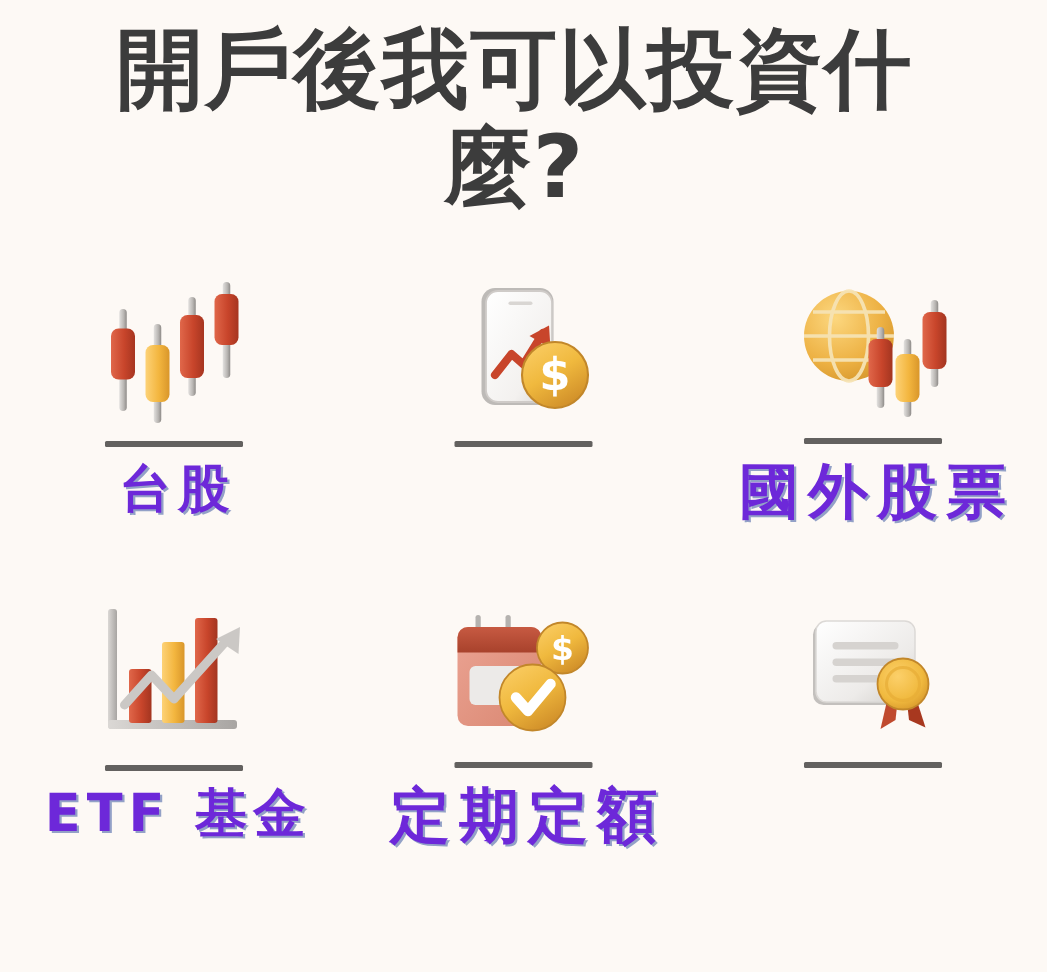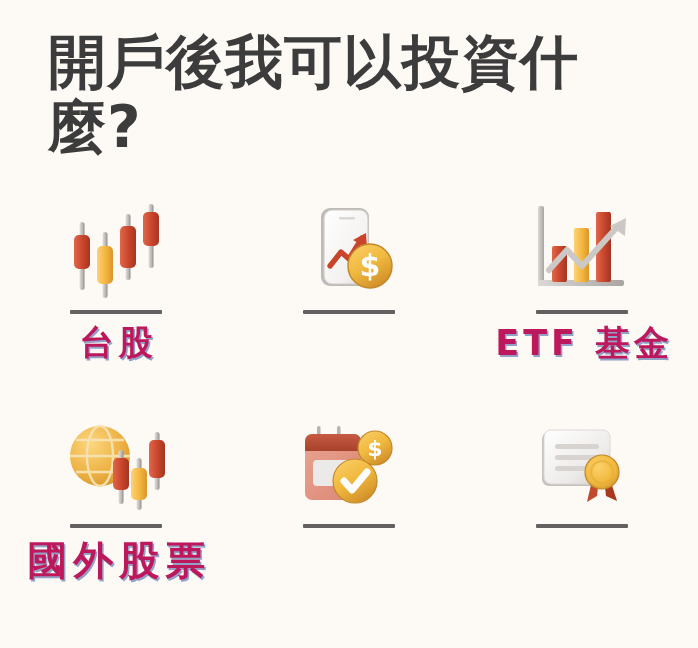--- a/index.html
+++ b/index.html
@@ -16,23 +16,23 @@
   .page {
     position: relative;
     width: 698px;
     height: 648px;
     background: #fdf9f5;
     box-sizing: border-box;
   }
 
   
   .title {
-    margin: 16px;
+    margin: 0;
     padding: 14px 44px 0 32px;
-    text-align: left;
+    text-align: center;
     font-size: 58px;
     line-height: 1.12;
     font-weight: bold;
     color: #3c3c3c;
     letter-spacing: 1px;
     font-family: "DejaVu Sans", "Liberation Sans", sans-serif;
   }
 
   
   .grid {
@@ -60,21 +60,21 @@
   .divider {
     width: 92px;
     height: 4px;
     background: #63615f;
     margin: 6px 0 10px 0;
     border-radius: 1px;
   }
   .label {
     font-size: 34px;
     font-weight: bold;
-    color: #be185d;
+    color: #6d28d9;
     letter-spacing: 5px;
     text-indent: 5px;
     white-space: nowrap;
     text-shadow: 1.5px 1.5px 0 rgba(60,90,160,0.55);
     font-family: "DejaVu Sans", "Liberation Sans", sans-serif;
     line-height: 1.1;
   }
   .label.wide { font-size: 35px; letter-spacing: 4px; }
   .row2 .label { font-size: 40px; letter-spacing: 6px; text-indent: 6px; }
   .row2 .divider { margin-top: 4px; }
@@ -140,52 +140,20 @@
           <rect x="22" y="8" width="48" height="78" rx="9" fill="#bdbab7"></rect>
           <rect x="25" y="10" width="44" height="74" rx="8" fill="url(#phoneBody)" stroke="#cfcbc8" stroke-width="1.2"></rect>
           <rect x="40" y="17" width="16" height="2.4" rx="1.2" fill="#d9d6d3"></rect>
           <polyline points="31,66 42,52 50,59 63,38" fill="none" stroke="#c8452b" stroke-width="5.4" stroke-linejoin="round" stroke-linecap="round"></polyline>
           <polygon points="67,33 68,48 54,40" fill="#c8452b"></polygon>
           <circle cx="71" cy="66" r="22" fill="url(#coinG)" stroke="#c2872a" stroke-width="1.4"></circle>
           <text x="71" y="76" font-size="30" font-weight="bold" fill="#ffffff" text-anchor="middle" font-family="DejaVu Sans, sans-serif">$</text>
         </svg>
       </div>
       <div class="divider"></div>
-    </div>
-
-    <div class="cell">
-      <div class="icon-wrap">
-        <svg width="104" height="100" viewBox="0 0 104 100">
-          <defs>
-            <linearGradient id="redB" x1="0" y1="0" x2="1" y2="0">
-              <stop offset="0%" stop-color="#e0674a"></stop>
-                <stop offset="55%" stop-color="#c8452b"></stop>
-                <stop offset="100%" stop-color="#a33520"></stop>
-            </linearGradient>
-            <linearGradient id="goldB" x1="0" y1="0" x2="1" y2="0">
-              <stop offset="0%" stop-color="#fdd277"></stop>
-                <stop offset="55%" stop-color="#f3b63f"></stop>
-                <stop offset="100%" stop-color="#d9962a"></stop>
-            </linearGradient>
-            <linearGradient id="axisG" x1="0" y1="0" x2="1" y2="0">
-              <stop offset="0%" stop-color="#dbd8d5"></stop>
-                <stop offset="100%" stop-color="#a8a5a2"></stop>
-            </linearGradient>
-          </defs>
-          <rect x="8" y="6" width="6" height="80" rx="2" fill="url(#axisG)"></rect>
-          <rect x="8" y="80" width="86" height="6" rx="2" fill="url(#axisG)"></rect>
-          <rect x="22" y="46" width="15" height="36" rx="2" fill="url(#redB)"></rect>
-          <rect x="44" y="28" width="15" height="54" rx="2" fill="url(#goldB)"></rect>
-          <rect x="66" y="12" width="15" height="70" rx="2" fill="url(#redB)"></rect>
-          <polyline points="19,70 37,50 52,66 88,26" fill="none" stroke="#cbc8c5" stroke-width="6" stroke-linejoin="round" stroke-linecap="round"></polyline>
-          <polygon points="96,18 95,36 80,26" fill="#cbc8c5"></polygon>
-        </svg>
-      </div>
-      <div class="divider"></div>
-      <div class="label wide">ETF 基金</div>
     </div>
 
     <div class="cell row2">
       <div class="icon-wrap">
         <svg width="104" height="96" viewBox="0 0 104 96">
           <defs>
             <radialGradient id="globeG" cx="0.35" cy="0.3" r="0.85">
               <stop offset="0%" stop-color="#fcd77f"></stop>
                 <stop offset="60%" stop-color="#edb143"></stop>
                 <stop offset="100%" stop-color="#cf8f26"></stop>
@@ -218,20 +186,52 @@
           <rect x="72.5" y="40" width="5" height="52" rx="2.5" fill="url(#wickC)"></rect>
           <rect x="67" y="50" width="16" height="32" rx="5" fill="url(#goldC)"></rect>
           <rect x="90.5" y="14" width="5" height="58" rx="2.5" fill="url(#wickC)"></rect>
           <rect x="85" y="22" width="16" height="38" rx="5" fill="url(#redC)"></rect>
         </svg>
       </div>
       <div class="divider"></div>
       <div class="label">國外股票</div>
     </div>
 
+    <div class="cell">
+      <div class="icon-wrap">
+        <svg width="104" height="100" viewBox="0 0 104 100">
+          <defs>
+            <linearGradient id="redB" x1="0" y1="0" x2="1" y2="0">
+              <stop offset="0%" stop-color="#e0674a"></stop>
+                <stop offset="55%" stop-color="#c8452b"></stop>
+                <stop offset="100%" stop-color="#a33520"></stop>
+            </linearGradient>
+            <linearGradient id="goldB" x1="0" y1="0" x2="1" y2="0">
+              <stop offset="0%" stop-color="#fdd277"></stop>
+                <stop offset="55%" stop-color="#f3b63f"></stop>
+                <stop offset="100%" stop-color="#d9962a"></stop>
+            </linearGradient>
+            <linearGradient id="axisG" x1="0" y1="0" x2="1" y2="0">
+              <stop offset="0%" stop-color="#dbd8d5"></stop>
+                <stop offset="100%" stop-color="#a8a5a2"></stop>
+            </linearGradient>
+          </defs>
+          <rect x="8" y="6" width="6" height="80" rx="2" fill="url(#axisG)"></rect>
+          <rect x="8" y="80" width="86" height="6" rx="2" fill="url(#axisG)"></rect>
+          <rect x="22" y="46" width="15" height="36" rx="2" fill="url(#redB)"></rect>
+          <rect x="44" y="28" width="15" height="54" rx="2" fill="url(#goldB)"></rect>
+          <rect x="66" y="12" width="15" height="70" rx="2" fill="url(#redB)"></rect>
+          <polyline points="19,70 37,50 52,66 88,26" fill="none" stroke="#cbc8c5" stroke-width="6" stroke-linejoin="round" stroke-linecap="round"></polyline>
+          <polygon points="96,18 95,36 80,26" fill="#cbc8c5"></polygon>
+        </svg>
+      </div>
+      <div class="divider"></div>
+      <div class="label wide">ETF 基金</div>
+    </div>
+
     <div class="cell row2">
       <div class="icon-wrap">
         <svg width="104" height="96" viewBox="0 0 104 96">
           <defs>
             <linearGradient id="calTop" x1="0" y1="0" x2="0" y2="1">
               <stop offset="0%" stop-color="#c75a42"></stop>
                 <stop offset="100%" stop-color="#a8422c"></stop>
             </linearGradient>
             <linearGradient id="calBody" x1="0" y1="0" x2="1" y2="1">
               <stop offset="0%" stop-color="#eba393"></stop>
@@ -248,20 +248,21 @@
           <rect x="8" y="16" width="56" height="66" rx="7" fill="url(#calBody)"></rect>
           <path d="M8 23 a7 7 0 0 1 7 -7 h42 a7 7 0 0 1 7 7 v10 h-56 z" fill="url(#calTop)"></path>
           <rect x="16" y="42" width="38" height="26" rx="4" fill="#eceae8"></rect>
           <circle cx="78" cy="30" r="17" fill="url(#coinG2)" stroke="#c2872a" stroke-width="1.2"></circle>
           <text x="78" y="38" font-size="22" font-weight="bold" fill="#ffffff" text-anchor="middle" font-family="DejaVu Sans, sans-serif">$</text>
           <circle cx="58" cy="63" r="22" fill="url(#coinG2)" stroke="#c2872a" stroke-width="1.2"></circle>
           <polyline points="47,63 55,72 70,54" fill="none" stroke="#ffffff" stroke-width="7" stroke-linecap="round" stroke-linejoin="round"></polyline>
         </svg>
       </div>
       <div class="divider"></div>
+      <div class="label">定期定額</div>
     </div>
 
     <div class="cell row2">
       <div class="icon-wrap">
         <svg width="104" height="96" viewBox="0 0 104 96">
           <defs>
             <linearGradient id="certG" x1="0" y1="0" x2="1" y2="1">
               <stop offset="0%" stop-color="#ffffff"></stop>
                 <stop offset="65%" stop-color="#edebe9"></stop>
                 <stop offset="100%" stop-color="#cfccc9"></stop>

